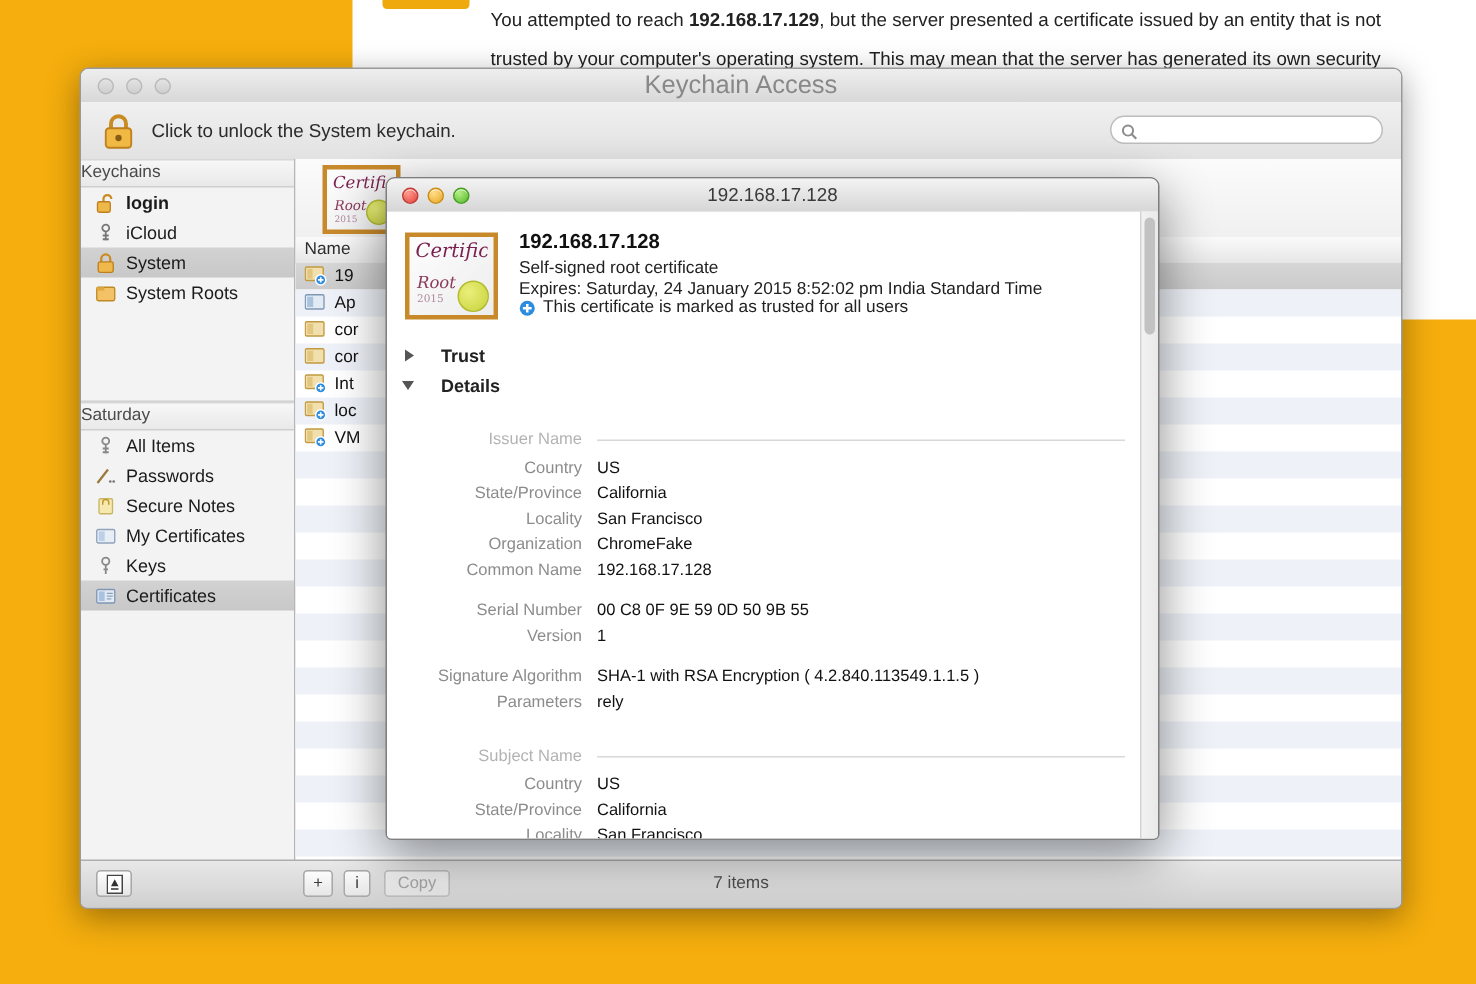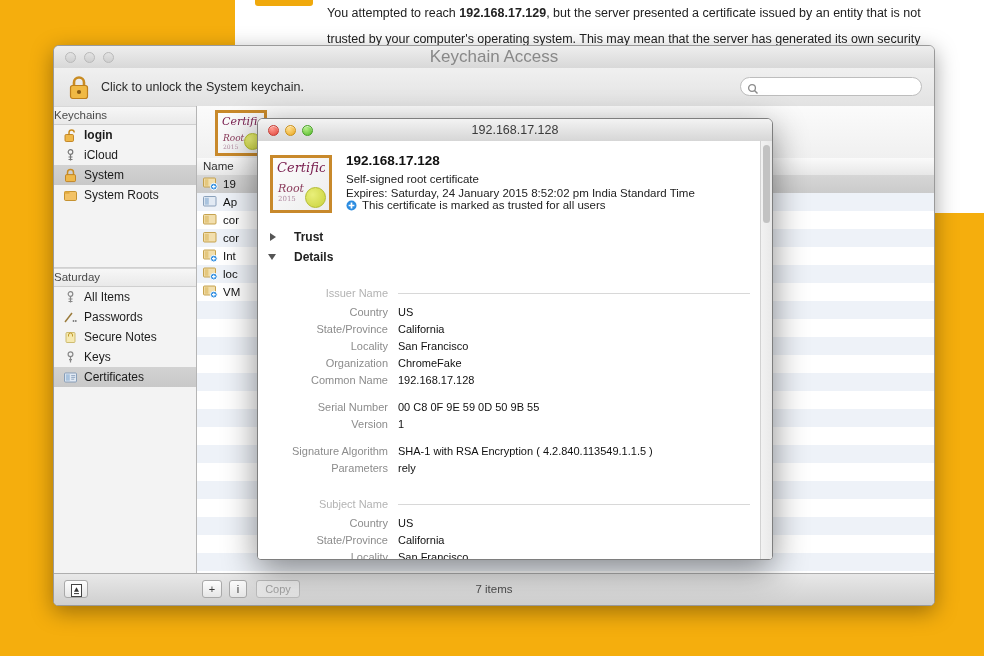--- a/index.html
+++ b/index.html
@@ -340,20 +340,29 @@
         <span>Passwords</span>
       </div>
       <div class="side-row">
         <span class="side-ico">
           <svg width="15" height="15" viewBox="0 0 15 15">
               <rect x="3" y="2.5" width="9" height="10" rx="1" fill="#F6E9B0" stroke="#C9B566" stroke-width=".9"></rect>
               <path d="M5.5 6.5V5a2 2 0 0 1 4 0v1.5" fill="none" stroke="#C09A2C" stroke-width="1"></path>
             </svg>
         </span>
         <span>Secure Notes</span>
+      </div>
+      <div class="side-row">
+        <span class="side-ico">
+          <svg width="15" height="15" viewBox="0 0 15 15">
+              <rect x="1.5" y="3" width="12" height="9" rx="1" fill="#E8EEF6" stroke="#8FA3BC" stroke-width=".9"></rect>
+              <rect x="2.8" y="4.3" width="4" height="6.4" fill="#BBD0E6"></rect>
+            </svg>
+        </span>
+        <span>My Certificates</span>
       </div>
       <div class="side-row">
         <span class="side-ico">
           <svg width="15" height="15" viewBox="0 0 15 15">
               <circle cx="7.5" cy="4.2" r="2.4" fill="none" stroke="#888" stroke-width="1.2"></circle>
               <path d="M7.5 6.6v6M6 9.6h3" stroke="#888" stroke-width="1.2"></path>
             </svg>
         </span>
         <span>Keys</span>
       </div>

